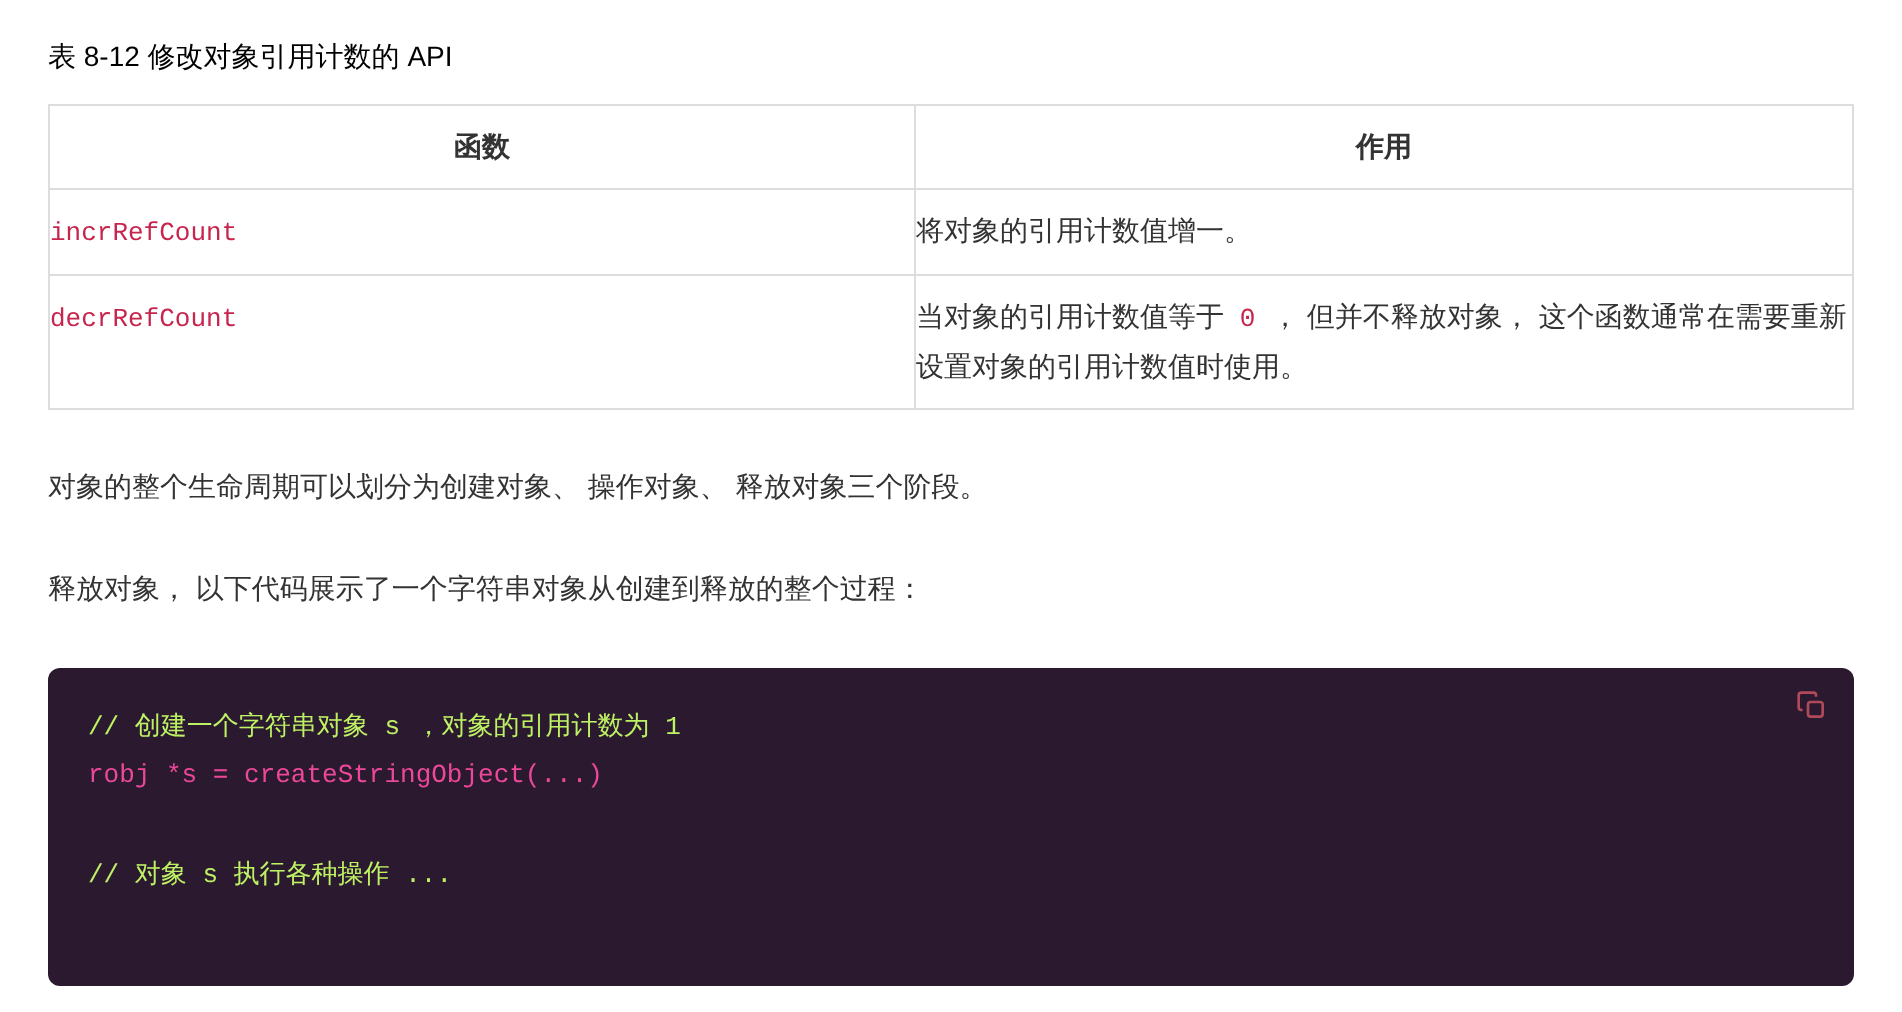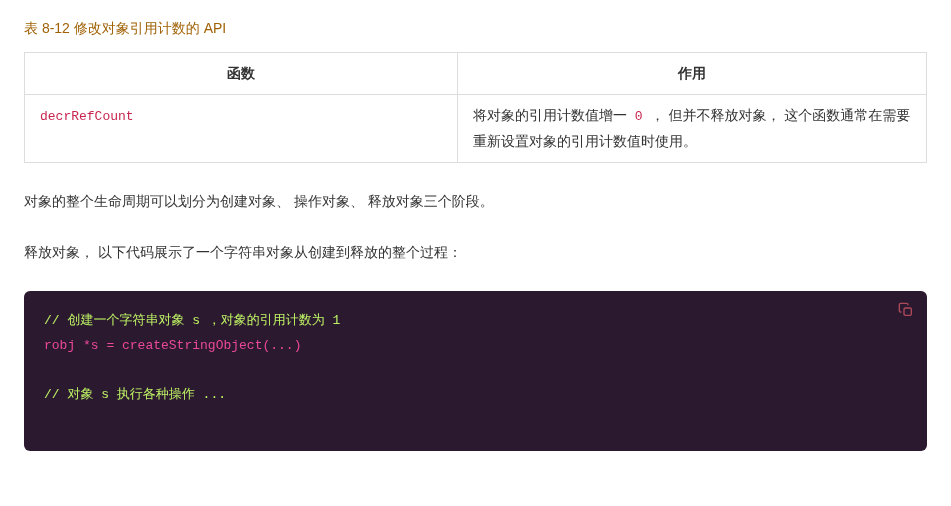--- a/index.html
+++ b/index.html
@@ -6,31 +6,31 @@
     body {
       font-family: -apple-system, BlinkMacSystemFont, "Segoe UI", "PingFang SC", "Microsoft YaHei", sans-serif;
       font-size: 14px;
       color: #333;
       background: #fff;
       padding: 20px 24px;
       width: 951px;
     }
     .caption {
       font-size: 14px;
-      color: #a16207;
+      color: #000000;
       margin-bottom: 14px;
     }
     table {
       width: 100%;
       border-collapse: collapse;
       margin-bottom: 20px;
     }
     table th, table td {
       border: 1px solid #ddd;
-      padding: 8px 15px;
+      padding: 8px 0;
       text-align: left;
       vertical-align: top;
       line-height: 1.8;
     }
     table th {
       text-align: center;
       font-weight: 600;
       background: #fff;
     }
     table td:first-child {
@@ -87,22 +87,26 @@
 
 <table>
   <thead>
     <tr>
       <th>函数</th>
       <th>作用</th>
     </tr>
   </thead>
   <tbody>
     <tr>
+      <td><span class="fn-name">incrRefCount</span></td>
+      <td><span>将对象的引用计数值增一。</span></td>
+    </tr>
+    <tr>
       <td><span class="fn-name">decrRefCount</span></td>
-      <td><span>将对象的引用计数值增一 </span><span class="inline-code">0</span><span> ， 但并不释放对象， 这个函数通常在需要重新设置对象的引用计数值时使用。</span></td>
+      <td><span>当对象的引用计数值等于 </span><span class="inline-code">0</span><span> ， 但并不释放对象， 这个函数通常在需要重新设置对象的引用计数值时使用。</span></td>
     </tr>
   </tbody>
 </table>
 
 <p class="para">对象的整个生命周期可以划分为创建对象、 操作对象、 释放对象三个阶段。</p>
 <p class="para">释放对象， 以下代码展示了一个字符串对象从创建到释放的整个过程：</p>
 
 <div class="code-block">
   <div class="copy-btn">
     <svg viewBox="0 0 24 24" fill="none" stroke="currentColor" stroke-width="2">

